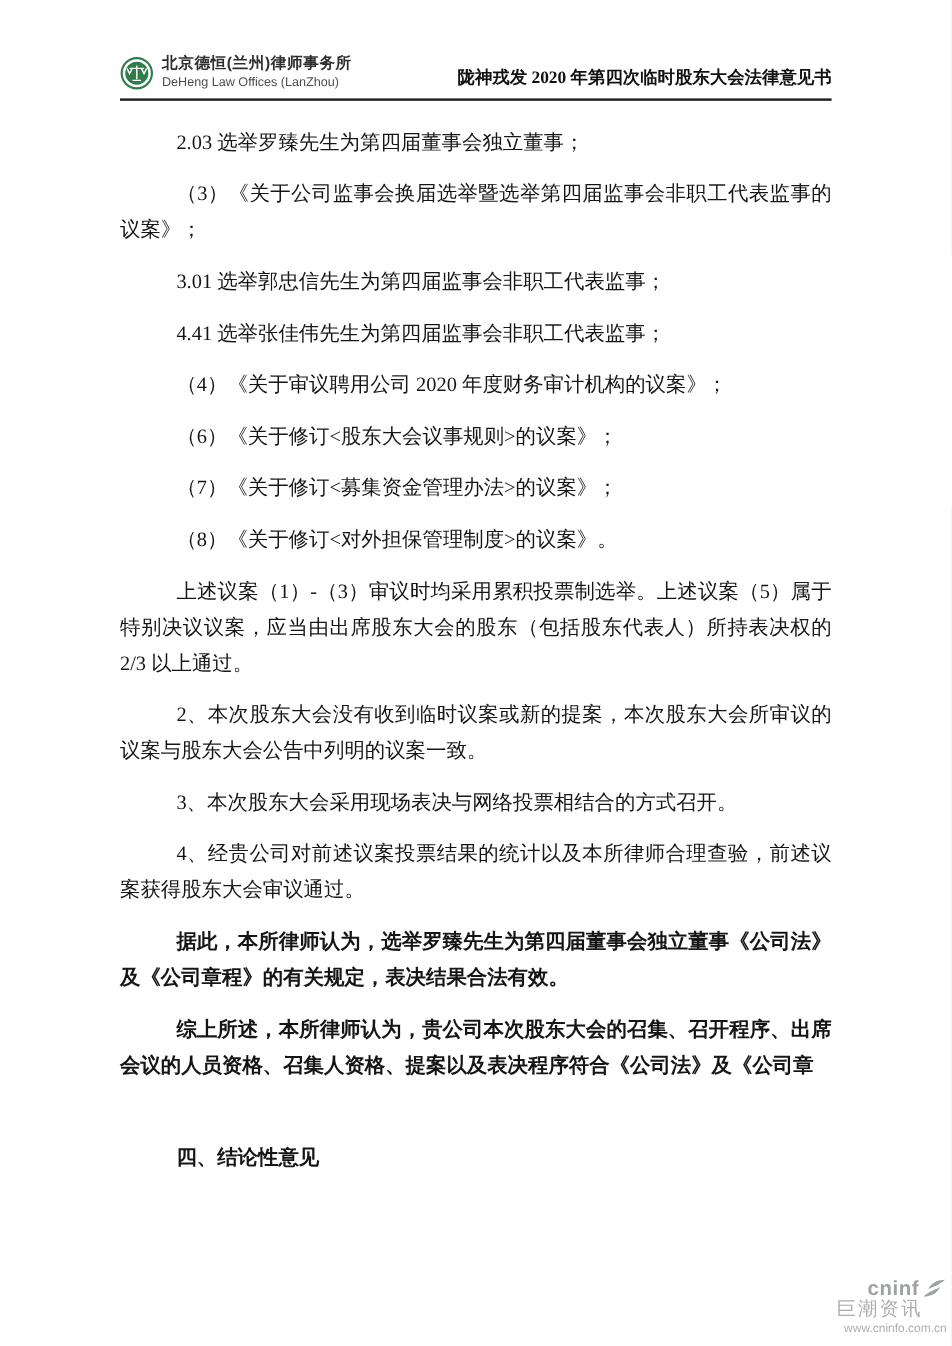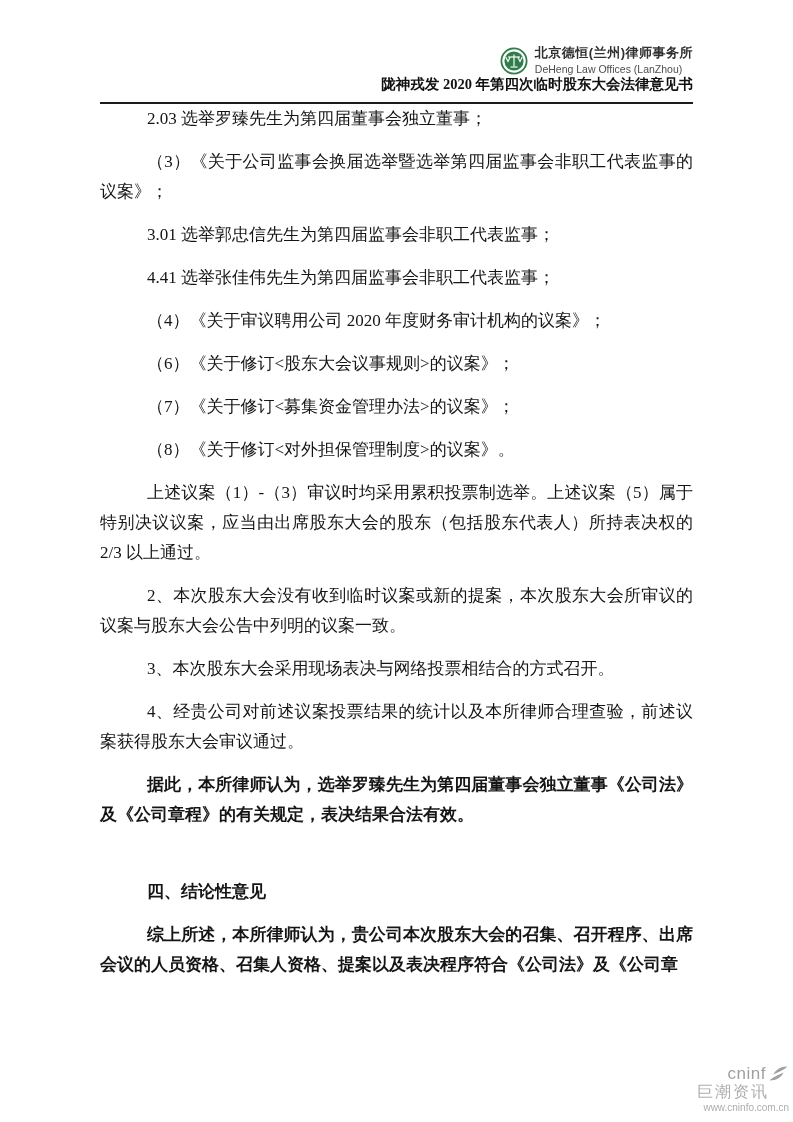--- a/index.html
+++ b/index.html
@@ -11,21 +11,20 @@
     overflow:hidden;
     font-family:"Liberation Serif","DejaVu Serif",serif;
     color:#151515;
   }
   
   .header{
     position:absolute;left:100px;top:46px;width:593px;
     display:flex;justify-content:space-between;align-items:flex-end;
     padding-bottom:7px;
     border-bottom:2px solid #1c1c1c;
-    flex-direction:column;
   }
   .firm{display:flex;align-items:center;gap:7px;}
   .firm-logo{width:28px;height:28px;flex:0 0 auto;}
   .firm-names{display:flex;flex-direction:column;line-height:1.15;}
   .firm-name-zh{
     font-family:"Liberation Sans","DejaVu Sans",sans-serif;
     font-size:13px;font-weight:bold;color:#2f2f2f;letter-spacing:0.5px;
   }
   .firm-name-en{
     font-family:"Liberation Sans","DejaVu Sans",sans-serif;
@@ -45,21 +44,21 @@
   .content p.bold{font-weight:bold;}
   .content p.heading{font-weight:bold;margin-top:47px;}
   
   .watermark{
     position:absolute;right:4px;bottom:9px;
     text-align:right;color:#a4a7aa;
     font-family:"Liberation Sans","DejaVu Sans",sans-serif;
     line-height:1.05;
   }
   .wm-row1{display:flex;align-items:center;justify-content:flex-end;gap:2px;}
-  .wm-brand{font-size:17px;font-weight:normal;letter-spacing:0.5px;color:#9ea1a4;}
+  .wm-brand{font-size:17px;font-weight:bold;letter-spacing:0.5px;color:#9ea1a4;}
   .wm-swirl{width:21px;height:17px;}
   .wm-zh{font-size:16px;letter-spacing:2px;color:#abadaf;margin-top:1px;margin-right:20px;}
   .wm-url{font-size:10px;color:#abadaf;margin-top:2px;}
 </style>
 </head>
 <body>
 
 <div class="page">
 
   <div class="header">
@@ -90,22 +89,22 @@
       <p class="">4.41 选举张佳伟先生为第四届监事会非职工代表监事；</p>
       <p class="">（4）《关于审议聘用公司 2020 年度财务审计机构的议案》；</p>
       <p class="">（6）《关于修订&lt;股东大会议事规则&gt;的议案》；</p>
       <p class="">（7）《关于修订&lt;募集资金管理办法&gt;的议案》；</p>
       <p class="">（8）《关于修订&lt;对外担保管理制度&gt;的议案》。</p>
       <p class="">上述议案（1）-（3）审议时均采用累积投票制选举。上述议案（5）属于特别决议议案，应当由出席股东大会的股东（包括股东代表人）所持表决权的 2/3 以上通过。</p>
       <p class="">2、本次股东大会没有收到临时议案或新的提案，本次股东大会所审议的议案与股东大会公告中列明的议案一致。</p>
       <p class="">3、本次股东大会采用现场表决与网络投票相结合的方式召开。</p>
       <p class="">4、经贵公司对前述议案投票结果的统计以及本所律师合理查验，前述议案获得股东大会审议通过。</p>
       <p class="bold ">据此，本所律师认为，选举罗臻先生为第四届董事会独立董事《公司法》及《公司章程》的有关规定，表决结果合法有效。</p>
+      <p class="bold ">综上所述，本所律师认为，贵公司本次股东大会的召集、召开程序、出席会议的人员资格、召集人资格、提案以及表决程序符合《公司法》及《公司章</p>
       <p class="bold heading">四、结论性意见</p>
-      <p class="bold ">综上所述，本所律师认为，贵公司本次股东大会的召集、召开程序、出席会议的人员资格、召集人资格、提案以及表决程序符合《公司法》及《公司章</p>
     </div>
 
   <div class="watermark">
     <div class="wm-row1">
       <span class="wm-brand">cninf</span>
       <svg class="wm-swirl" viewBox="0 0 21 17" xmlns="http://www.w3.org/2000/svg">
         <path d="M19.5 1.5 C12.5 1.5 7.5 5 5.5 9.5 C9.5 7 14 6.5 19.5 1.5 Z" fill="#9ea1a4"></path>
         <path d="M1.5 15.5 C8.5 15.5 13.5 12 15.5 7.5 C11.5 10 7 10.5 1.5 15.5 Z" fill="#9ea1a4"></path>
       </svg>
     </div>

